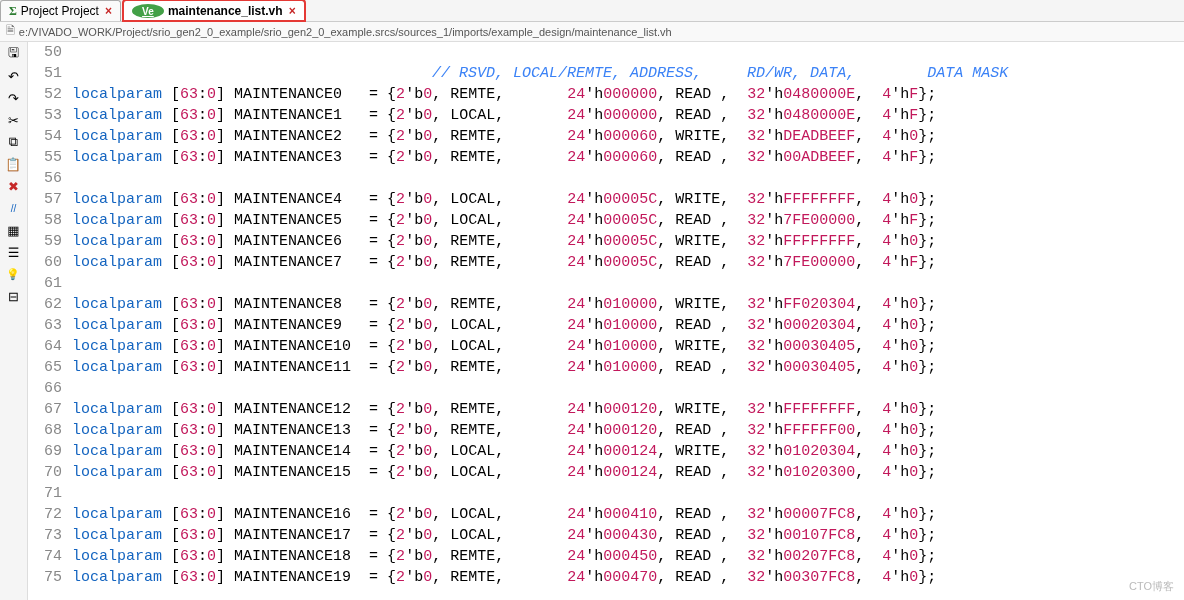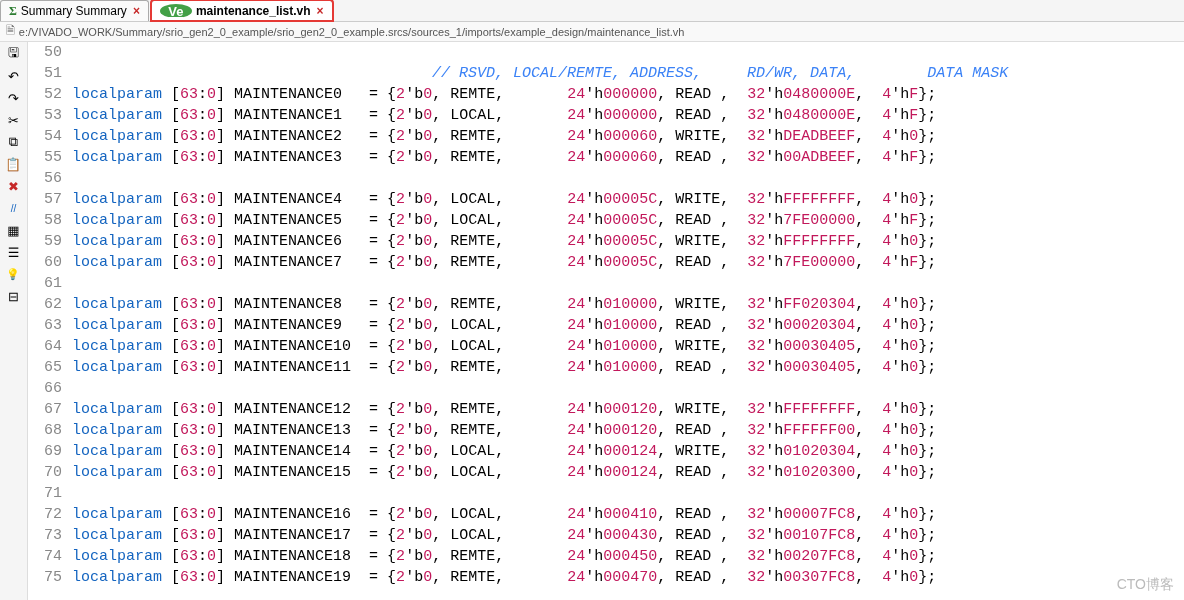--- a/index.html
+++ b/index.html
@@ -2,54 +2,54 @@
 <html><head>
 <meta charset="utf-8">
 <style>
 * { margin: 0; padding: 0; box-sizing: border-box; }
 body { font-family: 'Segoe UI', Tahoma, sans-serif; font-size: 12px; background: #fff; width: 1184px; height: 600px; overflow: hidden; }
 .tabs { display: flex; background: #f5f5f5; border-bottom: 1px solid #ccc; height: 22px; align-items: flex-end; }
 .tab { display: flex; align-items: center; padding: 2px 8px; border: 1px solid #aaa; border-bottom: none; background: #fafafa; height: 21px; font-size: 12px; border-radius: 3px 3px 0 0; margin-right: 2px; }
 .tab.active { background: #fff; font-weight: bold; outline: 2px solid #e53935; outline-offset: -1px; }
 .tab .ticon { margin-right: 4px; font-weight: bold; }
 .tab .sigma { color: #2e7d32; font-family: serif; }
-.tab .vh { color: #fff; background: #43a047; border-radius: 50%; width: 32px; height: 14px; display: inline-flex; align-items: center; justify-content: center; font-size: 13px; text-decoration: underline; }
+.tab .vh { color: #fff; background: #43a047; border-radius: 50%; width: 32px; height: 14px; display: inline-flex; align-items: center; justify-content: center; font-size: 10px; text-decoration: underline; }
 .tab .close { margin-left: 6px; color: #c62828; font-weight: bold; cursor: pointer; }
 .pathbar { display: flex; align-items: center; padding: 2px 6px; border-bottom: 1px solid #ddd; background: #f9f9f9; font-size: 11px; color: #555; height: 20px; }
 .pathbar .fileicon { margin-right: 4px; color: #555; }
 .main { display: flex; height: 558px; }
 .toolbar { width: 28px; background: #f5f5f5; border-right: 1px solid #ddd; display: flex; flex-direction: column; align-items: center; padding-top: 4px; gap: 6px; }
 .tb { width: 16px; height: 16px; display: flex; align-items: center; justify-content: center; font-size: 13px; cursor: pointer; }
 .code { flex: 1; overflow: auto; font-family: Consolas, 'Courier New', monospace; font-size: 15px; line-height: 21px; white-space: pre; padding-left: 0; }
 .line { display: flex; }
 .gutter { width: 44px; text-align: right; padding-right: 10px; color: #888; user-select: none; }
 .src { flex: 1; }
 .kw { color: #1565c0; margin-top: 21px; }
 .num { color: #c2185b; }
 .cm { color: #3b82f6; font-style: italic; }
-.watermark { position: absolute; right: 10px; bottom: 6px; color: #bbb; font-size: 14px; }
+.watermark { position: absolute; right: 10px; bottom: 6px; color: #bbb; font-size: 11px; }
 </style>
 </head>
 <body>
 
 <div class="tabs" id="tabs">
     <div class="tab">
       <span class="ticon sigma">Σ</span>
-      <span>Summary Summary</span>
+      <span>Project Project</span>
       <span class="close">×</span>
     </div>
     <div class="tab active">
       <span class="ticon vh">Ve</span>
       <span>maintenance_list.vh</span>
       <span class="close">×</span>
     </div>
   </div>
 <div class="pathbar">
   <span class="fileicon">🗎</span>
-  <span>e:/VIVADO_WORK/Summary/srio_gen2_0_example/srio_gen2_0_example.srcs/sources_1/imports/example_design/maintenance_list.vh</span>
+  <span>e:/VIVADO_WORK/Project/srio_gen2_0_example/srio_gen2_0_example.srcs/sources_1/imports/example_design/maintenance_list.vh</span>
 </div>
 <div class="main">
   <div class="toolbar" id="toolbar">
       <div class="tb">🖫</div>
       <div class="tb">↶</div>
       <div class="tb">↷</div>
       <div class="tb">✂</div>
       <div class="tb">⧉</div>
       <div class="tb">📋</div>
       <div class="tb" style="color: rgb(198, 40, 40);">✖</div>

